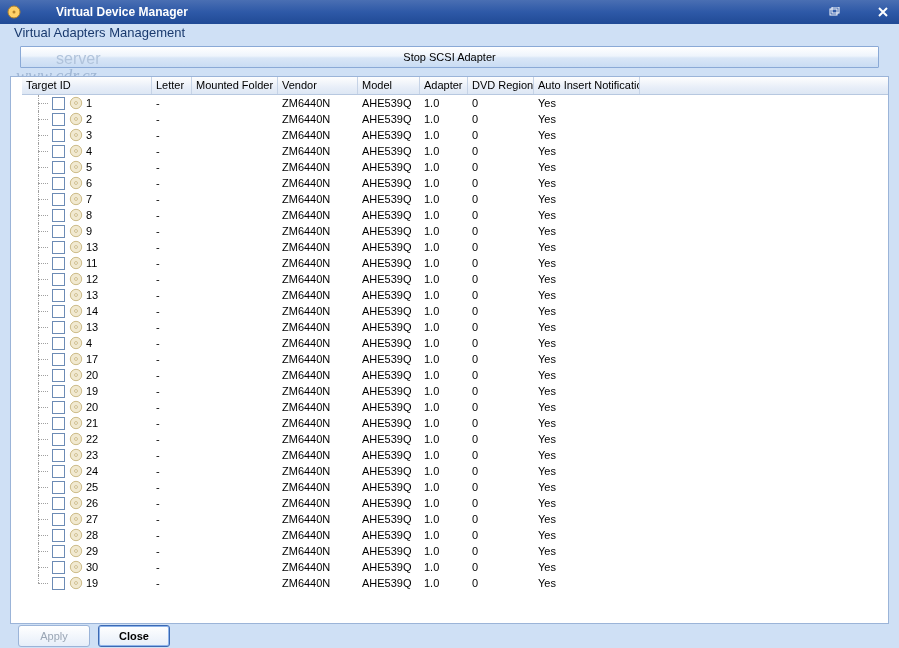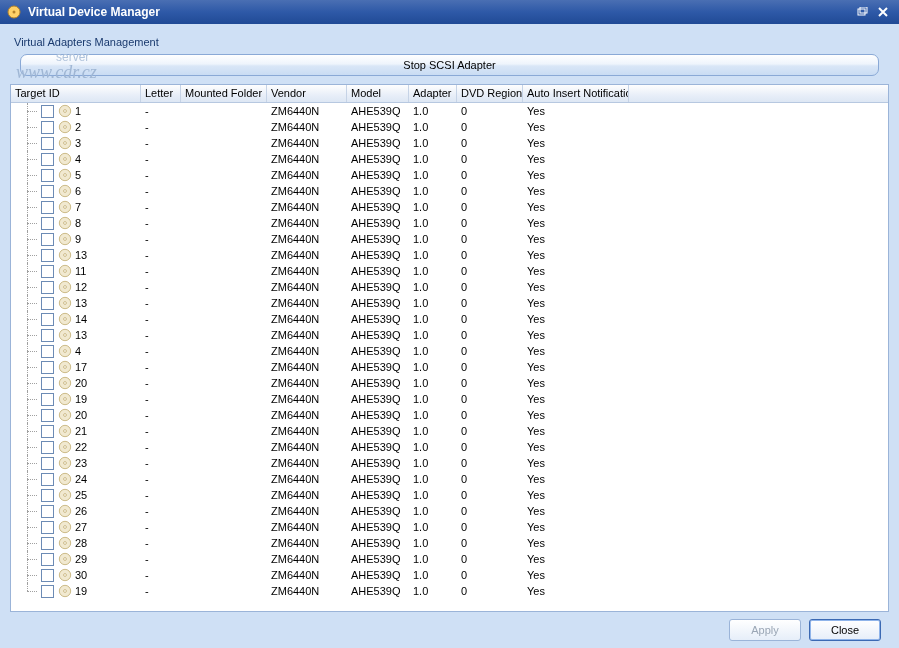--- a/index.html
+++ b/index.html
@@ -20,71 +20,73 @@
   
   .titlebar {
     height: 24px;
     background: linear-gradient(to bottom, #4a6fb3 0%, #2e59a7 50%, #204a95 100%);
     display: flex;
     align-items: center;
     padding: 0 6px;
     color: #fff;
     font-weight: bold;
     font-size: 12px;
+    gap: 28px;
   }
   .titlebar .t-icon {
     width: 16px; height: 16px; margin-right: 6px;
     display: inline-flex; align-items:center; justify-content:center;
   }
   .titlebar .spacer { flex: 1; }
   .titlebar .win-btn {
     width: 20px; height: 18px;
     display:inline-flex; align-items:center; justify-content:center;
     color:#fff; cursor:pointer;
   }
   
   .section-header {
-    padding: 12px 8px 6px 14px;
+    padding: 1px 8px 6px 14px;
     color: #1a3a6e;
-    font-size: 11px;
+    font-size: 13px;
   }
   .stop-btn-wrap {
     padding: 0 20px 8px 20px;
   }
   .stop-btn {
     width: 100%;
     height: 22px;
     border: 1px solid #8aa9d6;
-    border-radius: 7px;
+    border-radius: 1px;
     background: linear-gradient(to bottom, #ffffff 0%, #eef4fc 45%, #d9e6f7 55%, #c9dcf3 100%);
     font: inherit;
     cursor: pointer;
     color: #000;
   }
   .watermark {
     position: absolute;
     left: 16px; top: 50px;
     color: #9fb6d4;
     font-family: "Times New Roman", serif;
     font-style: italic;
     font-size: 18px;
     pointer-events: none;
     user-select: none;
   }
-  .watermark .srv { font-size: 12px; font-style: normal; font-family: Tahoma, sans-serif; display:block; margin-left:40px; margin-bottom:-2px; color:#b0c3db;}
+  .watermark .srv { font-size: 16px; font-style: normal; font-family: Tahoma, sans-serif; display:block; margin-left:40px; margin-bottom:-2px; color:#b0c3db;}
   
   .list-frame {
     margin: 0 10px;
     border: 1px solid #9bb4d8;
     background: #fff;
     flex: 1;
     display: flex;
     flex-direction: column;
     min-height: 0;
     position: relative;
+    padding-left: 11px;
   }
   .col-header-row {
     height: 18px;
     background: linear-gradient(to bottom, #fefefe, #e8eef8 60%, #dde7f4);
     border-bottom: 1px solid #b7c8e0;
     display: flex;
     font-size: 11px;
     color: #000;
     flex-shrink: 0;
   }
@@ -164,42 +166,42 @@
   .c0 { width: 130px; }
   .c1 { width: 40px; }
   .c2 { width: 86px; }
   .c3 { width: 80px; }
   .c4 { width: 62px; }
   .c5 { width: 48px; }
   .c6 { width: 66px; }
   .c7 { width: 106px; }
   
   .footer {
-    height: 36px;
+    height: 24px;
     display: flex;
     align-items: center;
-    justify-content: flex-end;
     padding: 0 18px;
     gap: 8px;
   }
   .footer button {
     width: 72px; height: 22px;
     font: inherit;
     border: 1px solid #9bb4d8;
     border-radius: 3px;
     background: linear-gradient(to bottom, #ffffff, #e6eef9);
     cursor: pointer;
   }
   .footer button:disabled {
     color: #9aa6b5;
     cursor: default;
   }
   .footer button.primary {
     border: 1px solid #3b69b3;
     box-shadow: 0 0 0 1px #8fb4ea inset;
+    font-weight: bold;
   }
 </style>
 </head>
 <body>
 
 <div class="app">
 
   <div class="titlebar">
     <span class="t-icon">
       <svg width="16" height="16" viewBox="0 0 16 16">

